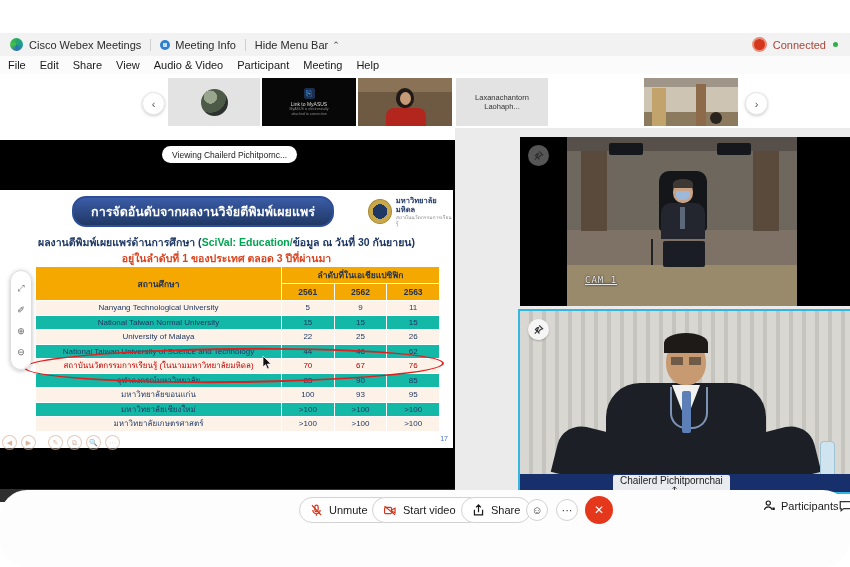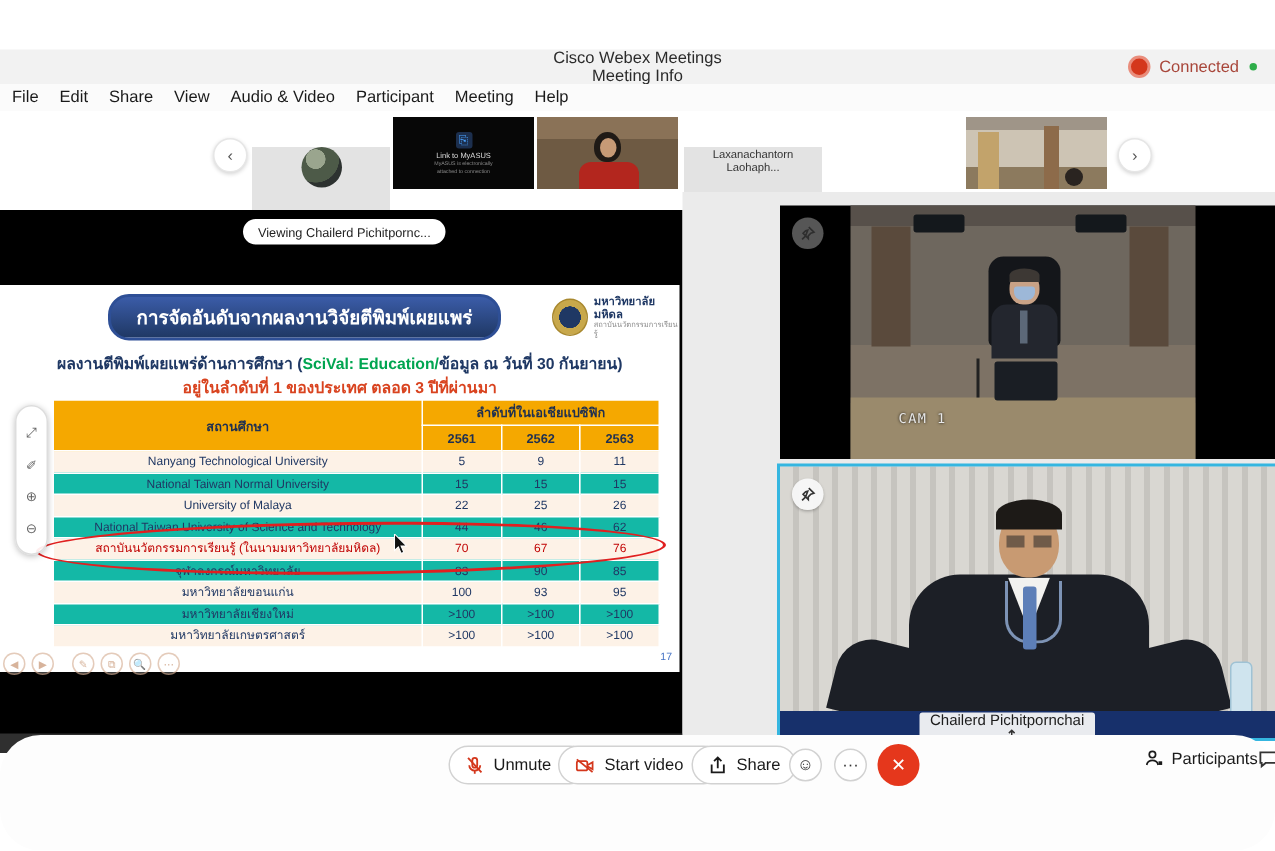--- a/index.html
+++ b/index.html
@@ -2,40 +2,40 @@
 <html><head>
 <meta charset="utf-8">
 <style>
   html,body{margin:0;padding:0;background:#fff;}
   #app{position:relative;width:850px;height:567px;background:#fff;overflow:hidden;
        font-family:"Liberation Sans",sans-serif;-webkit-font-smoothing:antialiased;}
   .abs{position:absolute;}
 
   
   #toolbar{top:33px;left:0;width:850px;height:23px;background:#f2f2f2;border-bottom:1px solid #e4e4e4;
-           display:flex;align-items:center;font-size:11px;color:#2b2b2b;flex-direction:column;}
+           display:flex;align-items:center;font-size:11px;color:#2b2b2b;}
   .webex-logo{width:13px;height:13px;border-radius:50%;margin:0 6px 0 10px;
               background:conic-gradient(#2aa767,#1b9e8f,#2f6fb2,#45c24a,#2aa767);}
   .tb-divider{width:1px;height:12px;background:#d0d0d0;margin:0 9px;}
   .mi-icon{width:10px;height:10px;border-radius:50%;background:radial-gradient(circle at 50% 50%,#bfe0ff 0 30%,#2f80d0 31% 100%);margin-right:5px;}
   .caret{font-size:9px;color:#444;margin-left:4px;}
   #connected-wrap{position:absolute;right:12px;top:0;height:23px;display:flex;align-items:center;}
   .rec-icon{width:11px;height:11px;border-radius:50%;background:#d4371c;border:2px solid #e98d7c;margin-right:6px;}
   #connected-label{color:#a8463a;font-size:11px;}
   .green-dot{width:5px;height:5px;border-radius:50%;background:#2fae4a;margin-left:7px;}
 
   
   #menubar{top:56px;left:0;width:850px;height:18px;background:#fbfbfb;display:flex;align-items:center;
            font-size:11px;color:#1a1a1a;padding-left:8px;box-sizing:border-box;}
   .menu-item{margin-right:14px;cursor:default;}
 
   
   #filmstrip{top:74px;left:0;width:850px;height:54px;background:#fff;}
   .thumb{position:absolute;top:4px;height:48px;overflow:hidden;}
-  .thumb-gray{background:#e3e3e3;display:flex;align-items:flex-start;justify-content:center;margin-top:20px;}
+  .thumb-gray{background:#e3e3e3;display:flex;align-items:center;justify-content:center;}
   .thumb-label{font-size:7.5px;color:#333;text-align:center;padding:0 3px;}
   .avatar-circle{width:27px;height:27px;border-radius:50%;
       background:radial-gradient(circle at 35% 30%,#9aa58e 0 25%,#4d5a48 26% 60%,#2d3230 61% 100%);}
   .thumb-black{background:#070707;display:flex;flex-direction:column;align-items:center;justify-content:center;}
   .asus-ico{width:11px;height:11px;border-radius:2px;background:#1c2f4e;color:#4aa3ff;font-size:8px;line-height:11px;text-align:center;margin-bottom:2px;}
   .asus-t1{font-size:5px;color:#ddd;}
   .asus-t2{font-size:3.5px;color:#8a8a8a;line-height:4.5px;text-align:center;}
   .strip-chevron{position:absolute;top:18px;width:21px;height:21px;border-radius:50%;background:#fff;
       border:1px solid #e6e6e6;box-shadow:0 1px 3px rgba(0,0,0,.18);display:flex;align-items:center;justify-content:center;
       font-size:11px;color:#555;cursor:pointer;}
@@ -105,22 +105,22 @@
   .vt-mon{position:absolute;top:6px;width:34px;height:12px;background:#14181c;border-radius:2px;}
   .vt-chair{position:absolute;left:92px;top:34px;width:48px;height:60px;border-radius:10px 10px 4px 4px;background:#14161a;}
   .vt-head{position:absolute;left:106px;top:44px;width:20px;height:22px;border-radius:50% 50% 45% 45%;background:#c9a286;}
   .vt-hair{position:absolute;left:106px;top:42px;width:20px;height:9px;border-radius:50% 50% 0 0;background:#3d3834;}
   .vt-mask{position:absolute;left:109px;top:54px;width:14px;height:9px;border-radius:2px 2px 5px 5px;background:#9db8d8;}
   .vt-suit{position:absolute;left:94px;top:66px;width:44px;height:36px;border-radius:10px 10px 0 0;background:#23262e;}
   .vt-tie{position:absolute;left:113px;top:70px;width:5px;height:22px;background:#5c6878;}
   .vt-desk{position:absolute;left:0;top:128px;width:230px;height:41px;background:#9a8a6c;}
   .vt-laptop{position:absolute;left:96px;top:104px;width:42px;height:26px;background:#1a1e24;border-radius:2px;}
   .vt-mic{position:absolute;left:84px;top:102px;width:2px;height:26px;background:#222;}
-  #cam-label{position:absolute;left:32px;top:138px;color:#e8e8e8;font-family:"DejaVu Sans Mono",monospace;
-      font-size:9px;letter-spacing:1px;text-shadow:0 0 2px #000;}
+  #cam-label{position:absolute;left:18px;top:138px;color:#e8e8e8;font-family:"DejaVu Sans Mono",monospace;
+      font-size:9px;letter-spacing:1px;text-shadow:0 0 2px #000;text-decoration:underline;}
   .pin-btn{position:absolute;left:8px;top:8px;width:21px;height:21px;border-radius:50%;
       display:flex;align-items:center;justify-content:center;cursor:pointer;}
   .pin-dark{background:rgba(190,190,190,.45);color:#2e2e2e;}
   .pin-light{background:rgba(248,248,248,.95);color:#333;box-shadow:0 1px 2px rgba(0,0,0,.25);}
 
   #video-bottom{left:63px;top:181px;width:330px;height:181px;border:2px solid #35b6e0;background:
       repeating-linear-gradient(90deg,#d9d7d2 0 9px,#c6c4bf 9px 13px);overflow:hidden;}
   .vb-head{position:absolute;left:146px;top:28px;width:40px;height:46px;border-radius:50% 50% 46% 46%;background:#c89a72;}
   .vb-hair{position:absolute;left:144px;top:22px;width:44px;height:20px;border-radius:50% 50% 0 0;background:#1d1a17;}
   .vb-glasses{position:absolute;left:151px;top:46px;width:30px;height:8px;

